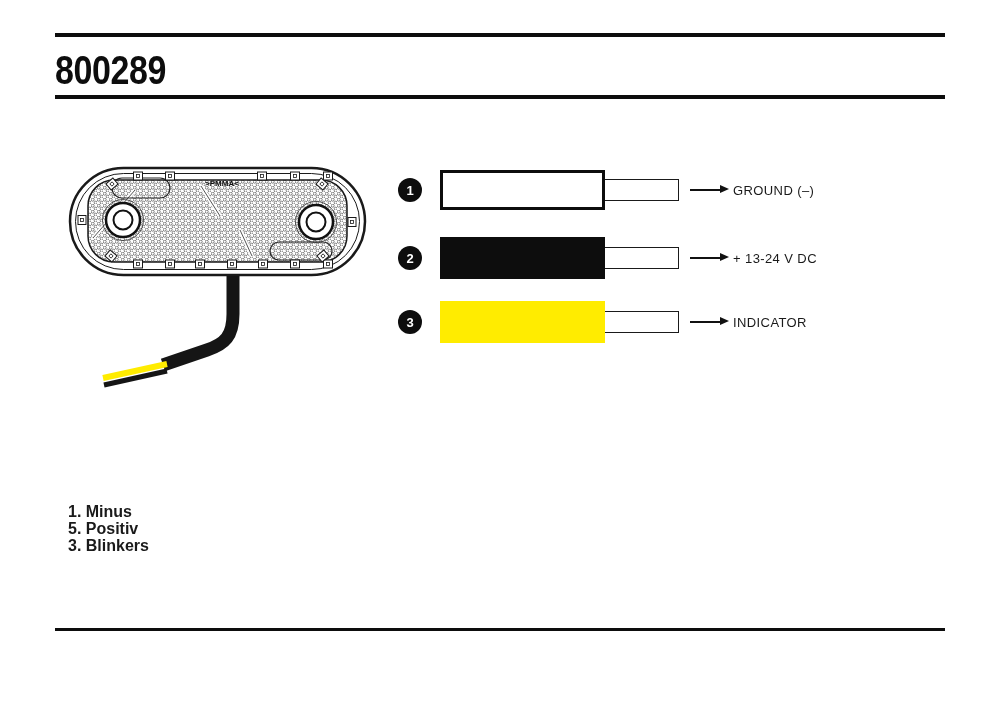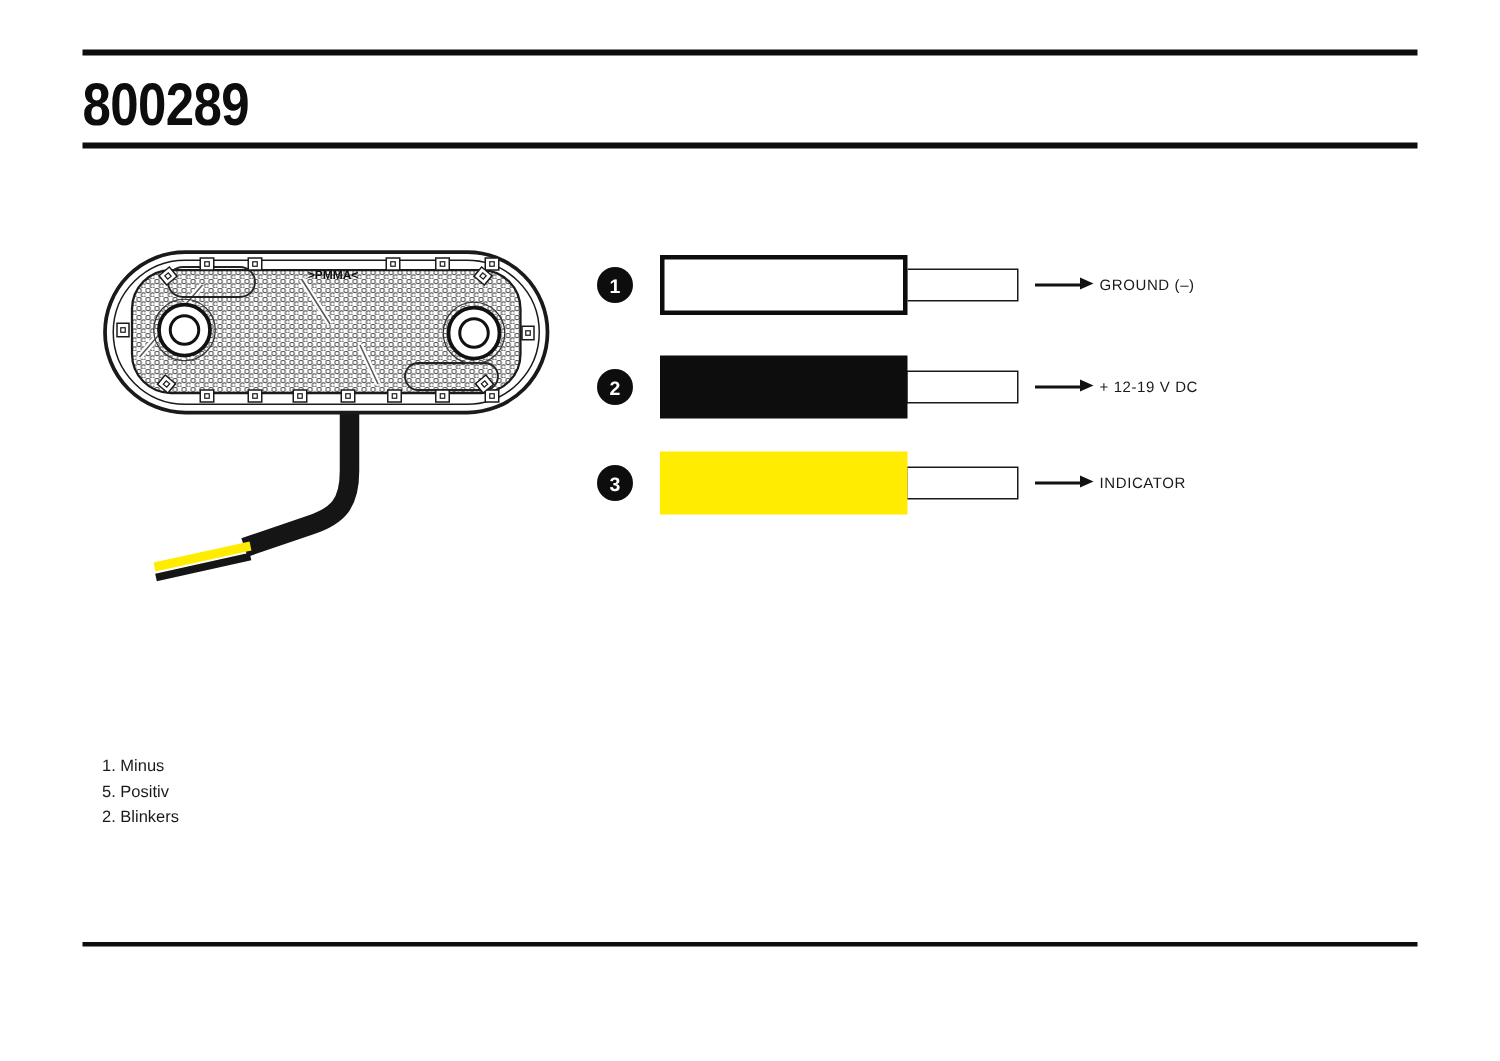--- a/index.html
+++ b/index.html
@@ -36,23 +36,23 @@
   .r3 .wire-thick{top:1px;width:165px;height:42px;background:#ffec00;}
   .wire-thin{
     position:absolute;left:164px;top:11px;width:75px;height:22px;
     box-sizing:border-box;background:#fff;border:1.5px solid #1a1a1a;z-index:1;
   }
   .arrow{position:relative;width:30px;height:1.5px;background:#111;margin-left:10px;flex:0 0 auto;}
   .arrow::after{
     content:'';position:absolute;right:-9px;top:-4px;width:0;height:0;
     border-left:9px solid #111;border-top:4.5px solid transparent;border-bottom:4.5px solid transparent;
   }
-  .wire-label{margin-left:13px;font-size:10px;letter-spacing:0.4px;color:#1a1a1a;white-space:nowrap;}
+  .wire-label{margin-left:13px;font-size:13px;letter-spacing:0.4px;color:#1a1a1a;white-space:nowrap;}
 
-  .legend{position:absolute;left:68px;top:503px;font-size:11px;line-height:17px;color:#1a1a1a;}
+  .legend{position:absolute;left:68px;top:503px;font-size:16px;line-height:17px;color:#1a1a1a;font-weight:bold;}
 </style>
 </head>
 <body>
 
 <div class="rule top"></div>
 <div class="rule mid"></div>
 <div class="rule bottom"></div>
 
 <h1 class="page-title">800289</h1>
 
@@ -134,30 +134,30 @@
   <div class="wire-label">GROUND (–)</div>
 </div>
 
 <div class="wire-row r2">
   <div class="badge">2</div>
   <div class="wire-graphic">
     <div class="wire-thin"></div>
     <div class="wire-thick"></div>
   </div>
   <div class="arrow"></div>
-  <div class="wire-label">+ 12-19 V DC</div>
+  <div class="wire-label">+ 13-24 V DC</div>
 </div>
 
 <div class="wire-row r3">
   <div class="badge">3</div>
   <div class="wire-graphic">
     <div class="wire-thin"></div>
     <div class="wire-thick"></div>
   </div>
   <div class="arrow"></div>
   <div class="wire-label">INDICATOR</div>
 </div>
 
 <div class="legend">
   <div>1. Minus</div>
   <div>5. Positiv</div>
-  <div>2. Blinkers</div>
+  <div>3. Blinkers</div>
 </div>
 
 </body></html>

